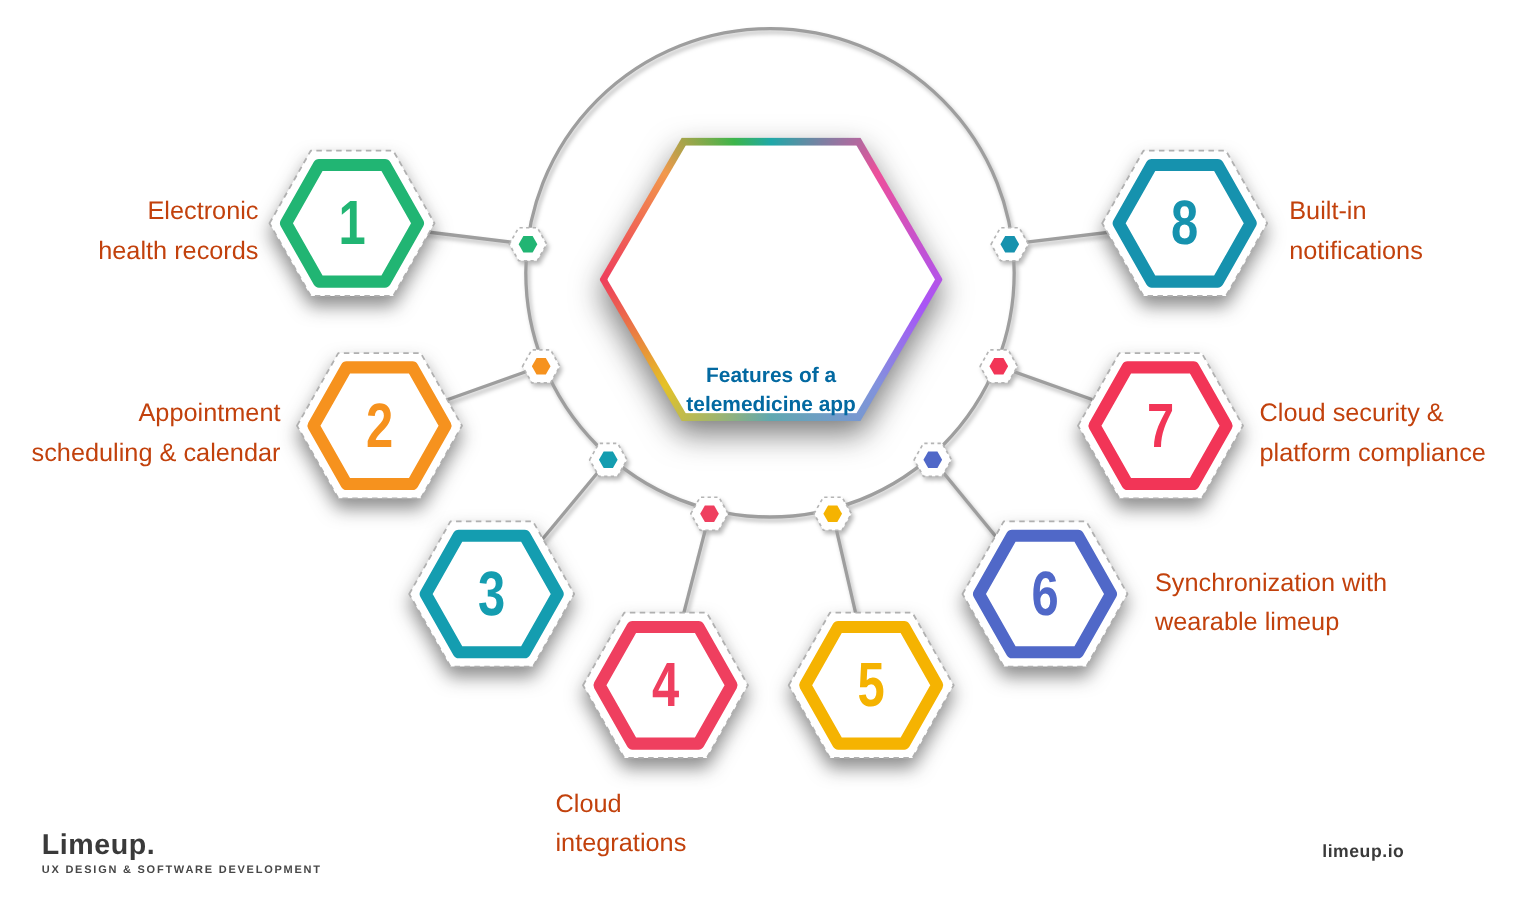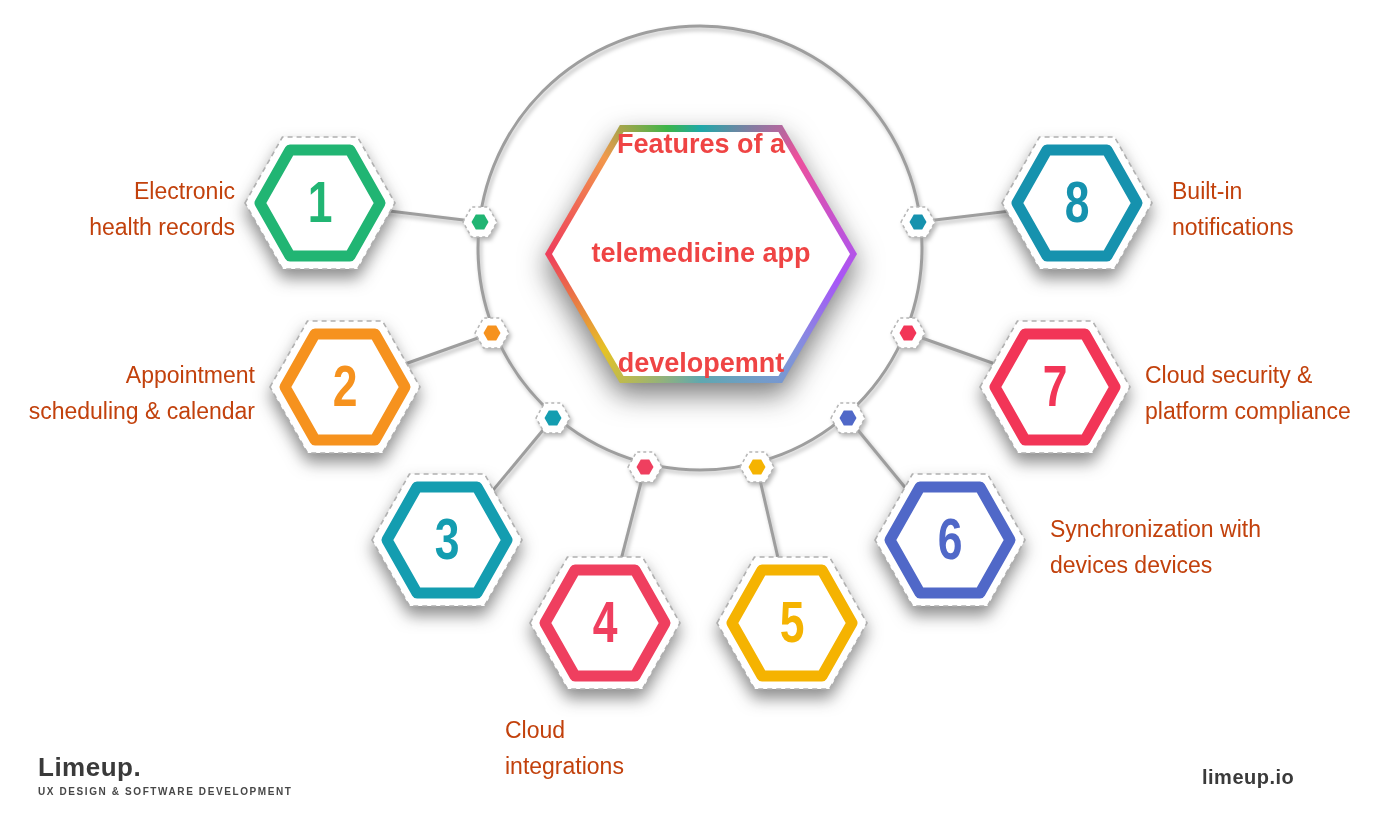--- a/index.html
+++ b/index.html
@@ -35,32 +35,32 @@
     clip-path:polygon(0% 50%, 24% 0%, 76% 0%, 100% 50%, 76% 100%, 24% 100%);
     background:#cccccc;
   }
   .center-hex .white-layer {
     position:absolute; left:7px; top:7px; right:7px; bottom:7px;
     clip-path:polygon(0% 50%, 24% 0%, 76% 0%, 100% 50%, 76% 100%, 24% 100%);
     background:#ffffff;
   }
   .center-hex .title {
     position:absolute; inset:0; display:flex; flex-direction:column;
-    align-items:center; justify-content:space-between;
-    font-size:27px; font-weight:bold; color:#ef4444; line-height:1.45;
+    align-items:center; justify-content:flex-end;
+    font-size:19px; font-weight:bold; color:#0369a1; line-height:1.45;
     text-align:center;
   }
   .logo {
     position:absolute; left:38px; top:752px; color:#3a3a3a;
   }
   .logo .logo-text { font-size:26px; font-weight:bold; letter-spacing:0.5px; }
   .logo .logo-tagline { font-size:10px; font-weight:bold; letter-spacing:1.6px; margin-top:3px; color:#474747; }
   .website {
     position:absolute; left:1202px; top:766px;
-    font-size:20px; font-weight:bold; color:#3a3a3a; letter-spacing:0.5px;
+    font-size:16px; font-weight:bold; color:#3a3a3a; letter-spacing:0.5px;
   }
   .hexnum {
     font-family:"Liberation Sans", sans-serif;
     font-weight:bold; font-size:57px;
   }
 </style>
 </head>
 <body>
 
 <div class="stage">
@@ -161,39 +161,38 @@
     <polygon points="25,75 55,22 115,22 145,75 115,128 55,128" fill="#ffffff" stroke-width="11" stroke-linejoin="round" stroke="#1692AE"></polygon>
     <text class="hexnum" x="109" y="94" text-anchor="middle" transform="scale(0.78 1)" fill="#1692AE">8</text>
   </svg>
 
   <div class="center-hex">
     <div class="border-layer" style="background: conic-gradient(rgb(31, 168, 168), rgb(237, 79, 155) 45deg, rgb(168, 85, 247) 100deg, rgb(130, 146, 221) 135deg, rgb(95, 168, 176) 180deg, rgb(229, 194, 38) 225deg, rgb(238, 63, 92) 270deg, rgb(242, 152, 75) 315deg, rgb(60, 181, 74) 345deg, rgb(31, 168, 168) 360deg);"></div>
     <div class="white-layer"></div>
     <div class="title">
       <span>Features of a</span>
       <span>telemedicine app</span>
-      <span>developemnt</span>
     </div>
   </div>
 
   <div class="feature-label align-r" style="left:20px; top:174px; width:215px;">
     <span>Electronic</span>
     <span>health records</span>
   </div>
   <div class="feature-label align-r" style="left:25px; top:358px; width:230px;">
     <span>Appointment</span>
     <span>scheduling &amp; calendar</span>
   </div>
   <div class="feature-label align-c" style="left:505px; top:713px; width:200px;">
     <span>Cloud</span>
     <span>integrations</span>
   </div>
   <div class="feature-label align-l" style="left:1050px; top:512px; width:240px;">
     <span>Synchronization with</span>
-    <span>devices devices</span>
+    <span>wearable limeup</span>
   </div>
   <div class="feature-label align-l" style="left:1145px; top:358px; width:250px;">
     <span>Cloud security &amp;</span>
     <span>platform compliance</span>
   </div>
   <div class="feature-label align-l" style="left:1172px; top:174px; width:220px;">
     <span>Built-in</span>
     <span>notifications</span>
   </div>
 

